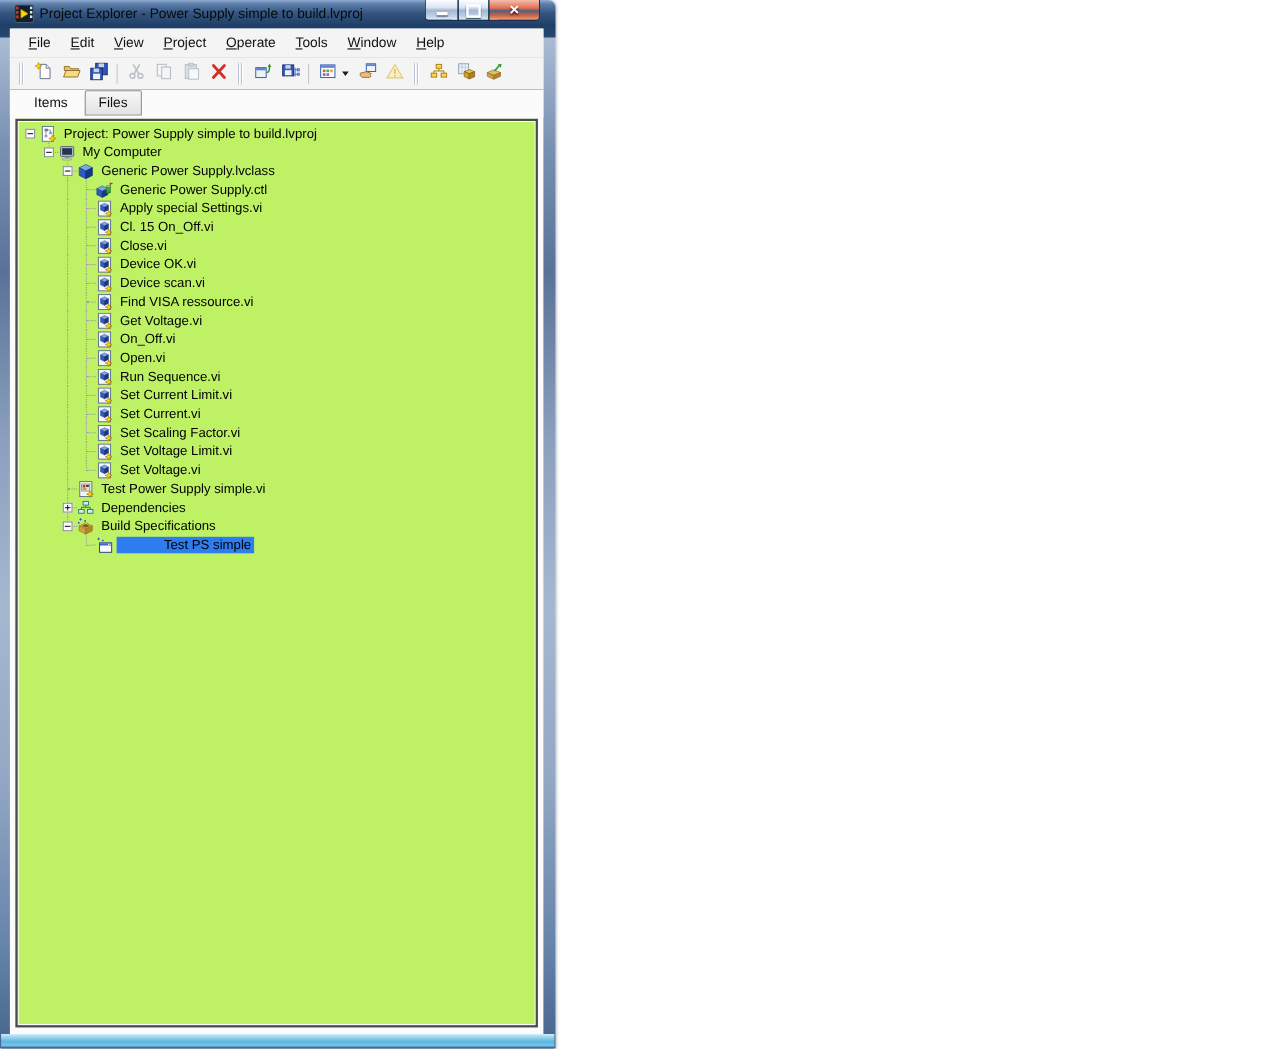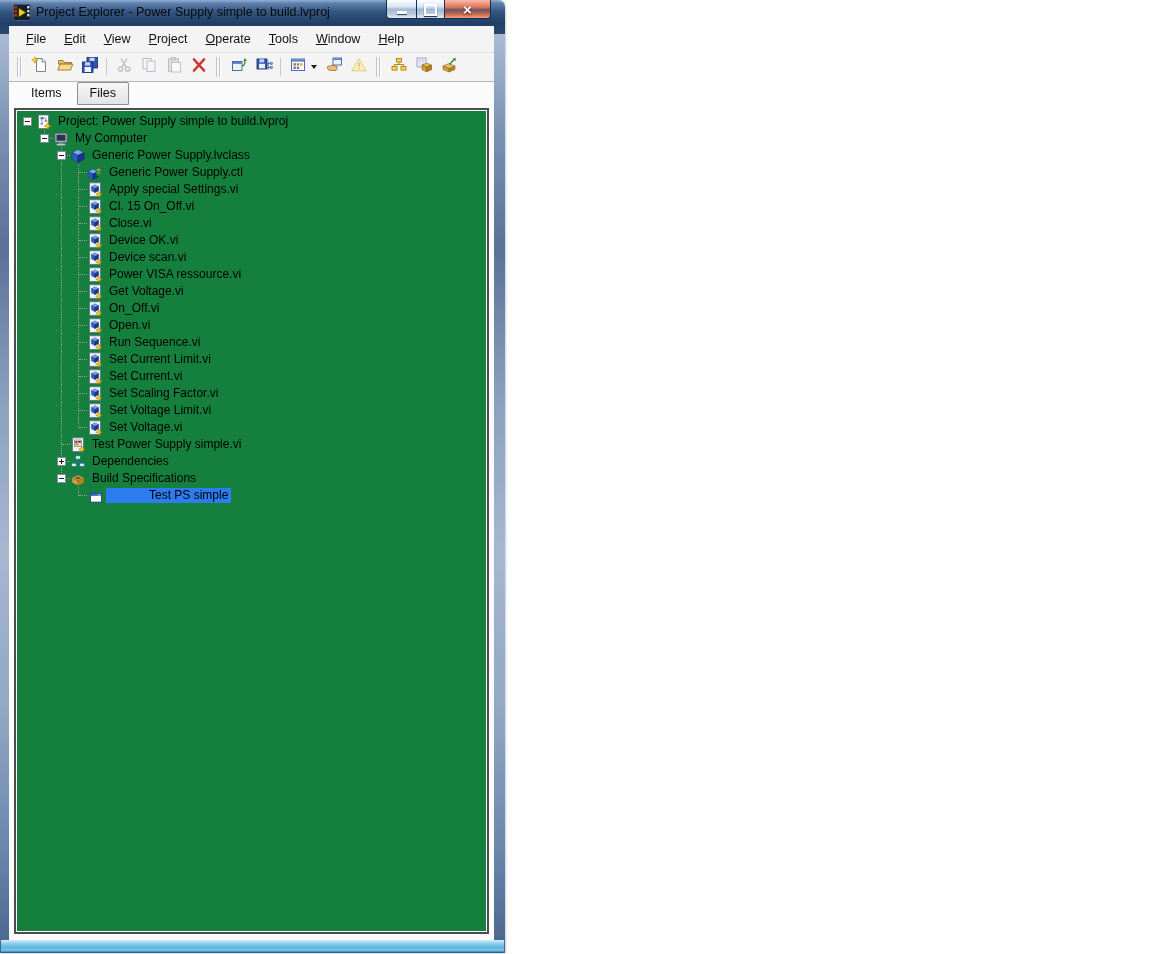--- a/index.html
+++ b/index.html
@@ -42,21 +42,21 @@
     background:linear-gradient(90deg,transparent 0 2px,#bac4d2 2px 3px,#ffffff 3px 4px,transparent 4px 5px,#bac4d2 5px 6px,#ffffff 6px 7px,transparent 7px);}
   .dd-arrow{width:0;height:0;border-left:3.5px solid transparent;border-right:3.5px solid transparent;
     border-top:4px solid #1a1a1a;margin:0 4px 0 1px;}
   
   .tabbar{height:25px;background:#fbfbfb;display:flex;align-items:flex-start;padding-left:9px;flex:none;}
   .tab{font-size:12.5px;color:#101010;}
   .tab.active{padding:4px 13px 6px;background:#fbfbfb;}
   .tab.inactive{padding:3px 12px 4px;margin:0 0 2px 2px;border:1px solid #8f8f8f;
     background:linear-gradient(180deg,#f7f7f7 0%,#e3e3e3 100%);border-radius:2px 2px 0 0;}
   
-  .tree-wrap{flex:1;margin:1px 5px 6px 5px;background:#15803d;border:2px solid #4c4c4c;
+  .tree-wrap{flex:1;margin:1px 5px 6px 5px;background:#bef264;border:2px solid #4c4c4c;
     box-shadow:inset 0 0 0 1px #ffffff;overflow:hidden;}
   .tree{padding:3px 0 0 3px;}
   .tree-row{display:flex;align-items:center;height:17px;white-space:nowrap;font-size:12px;color:#000;}
   .tcell{width:17px;height:17px;position:relative;flex:none;}
   .tcell.vline::before{content:'';position:absolute;left:8px;top:0;bottom:0;border-left:1px dotted #9a9a9a;}
   .elbow{width:17px;height:17px;position:relative;flex:none;}
   .elbow.vfull::before{content:'';position:absolute;left:8px;top:0;bottom:0;border-left:1px dotted #9a9a9a;}
   .elbow.vhalf::before{content:'';position:absolute;left:8px;top:0;height:9px;border-left:1px dotted #9a9a9a;}
   .elbow.hline::after{content:'';position:absolute;left:9px;right:0;top:8px;border-top:1px dotted #9a9a9a;}
   .ebox{position:absolute;left:4px;top:4px;width:9px;height:9px;box-sizing:border-box;
@@ -397,21 +397,21 @@
             <div class="elbow vfull hline"></div>
             <span class="ticon">
               <svg width="16" height="16" viewBox="0 0 16 16">
                 <rect x="2.5" y="0.8" width="11" height="13.6" fill="#f4f6f9" stroke="#68748a" stroke-width="0.9"></rect>
                 <polygon points="8,2.8 11.6,4.6 8,6.4 4.4,4.6" fill="#7ba8ea" stroke="#1c3e8c" stroke-width="0.4"></polygon>
                 <polygon points="4.4,4.6 8,6.4 8,10.6 4.4,8.8" fill="#2d5bc0" stroke="#1c3e8c" stroke-width="0.4"></polygon>
                 <polygon points="11.6,4.6 8,6.4 8,10.6 11.6,8.8" fill="#16368c" stroke="#10285e" stroke-width="0.4"></polygon>
                 <polygon points="11.8,9.2 12.7,11.3 14.9,12.2 12.7,13.1 11.8,15.2 10.9,13.1 8.7,12.2 10.9,11.3" fill="#ffd400" stroke="#a87c00" stroke-width="0.6"></polygon>
               </svg>
             </span>
-            <span class="tlabel">Power VISA ressource.vi</span>
+            <span class="tlabel">Find VISA ressource.vi</span>
           </div>
           <div class="tree-row">
             <div class="tcell"></div>
             <div class="tcell"></div>
             <div class="tcell vline"></div>
             <div class="elbow vfull hline"></div>
             <span class="ticon">
               <svg width="16" height="16" viewBox="0 0 16 16">
                 <rect x="2.5" y="0.8" width="11" height="13.6" fill="#f4f6f9" stroke="#68748a" stroke-width="0.9"></rect>
                 <polygon points="8,2.8 11.6,4.6 8,6.4 4.4,4.6" fill="#7ba8ea" stroke="#1c3e8c" stroke-width="0.4"></polygon>

